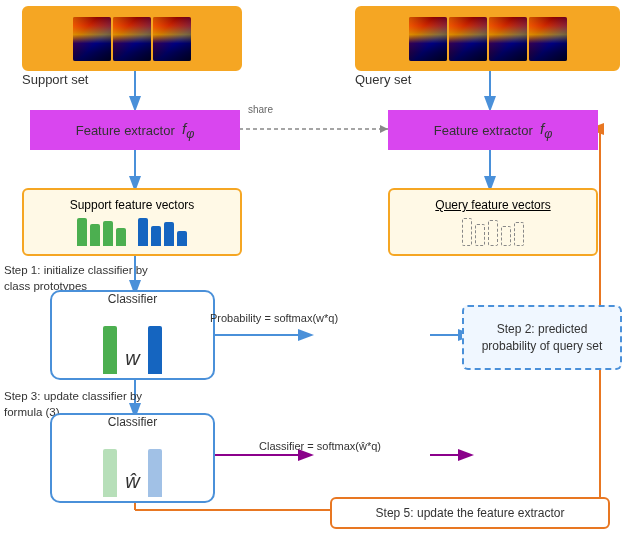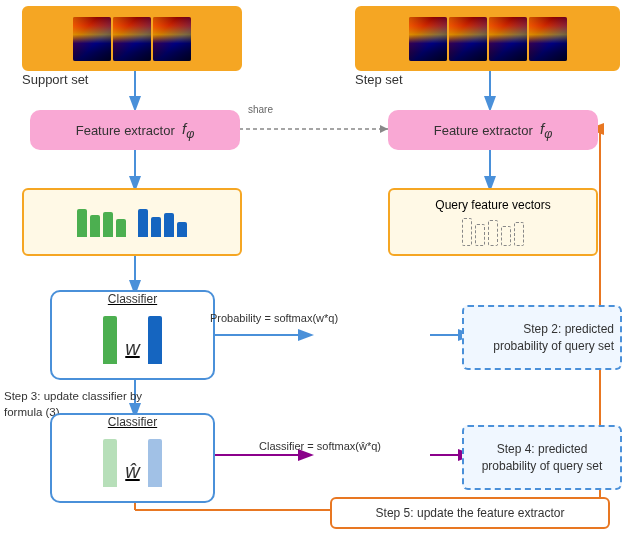--- a/index.html
+++ b/index.html
@@ -56,22 +56,22 @@
     
     .label {
       position: absolute;
       font-size: 13px;
       color: #333;
     }
 
     
     .feat-box {
       position: absolute;
-      background: #f9a8d4;
-      border-radius: 10px;
+      background: #d946ef;
+      border-radius: 0;
       display: flex;
       align-items: center;
       justify-content: center;
       font-size: 13px;
       color: #333;
       padding: 8px 12px;
     }
 
     
     .feat-vec-box {
@@ -101,22 +101,21 @@
 
     
     .classifier-box {
       position: absolute;
       border: 2.5px solid #4a90d9;
       border-radius: 10px;
       background: white;
       display: flex;
       flex-direction: column;
       align-items: center;
-      justify-content: flex-start;
-      text-decoration: underline;
+      justify-content: space-between;
     }
 
     
     .step-box-dashed {
       position: absolute;
       border: 2px dashed #4a90d9;
       border-radius: 6px;
       background: #f0f7ff;
       display: flex;
       align-items: center;
@@ -230,76 +229,81 @@
   <div class="label" style="left:22px; top:72px; width:220px;">Support set</div>
 
   <div class="spectrogram-box" style="left:355px; top:6px; width:265px; height:65px;">
     <div class="spec-inner">
       <div class="spec-strip"></div>
       <div class="spec-strip"></div>
       <div class="spec-strip"></div>
       <div class="spec-strip"></div>
     </div>
   </div>
-  <div class="label" style="left:355px; top:72px; width:265px;">Step set</div>
+  <div class="label" style="left:355px; top:72px; width:265px;">Query set</div>
 
   <div class="feat-box" style="left:30px; top:110px; width:210px; height:40px;">
     <span>Feature extractor</span>
     &nbsp;&nbsp;<span style="font-size:15px; font-style:italic;">f<sub>φ</sub></span>
   </div>
 
   <div class="feat-box" style="left:388px; top:110px; width:210px; height:40px;">
     <span>Feature extractor</span>
     &nbsp;&nbsp;<span style="font-size:15px; font-style:italic;">f<sub>φ</sub></span>
   </div>
 
   <div class="label" style="left:248px; top:104px; width:60px; font-size:10px; color:#666;">share</div>
 
   <div class="feat-vec-box" style="left:22px; top:188px; width:220px; height:68px;">
     <div style="text-align:center; width:100%;">
+      <div style="font-size:12px; margin-bottom:4px;">Support feature vectors</div>
       <div style="display:flex; justify-content:center; align-items:flex-end; gap:3px; height:30px; padding: 0 8px;">
         <div class="bar bar-green" style="height:28px;"></div>
         <div class="bar bar-green" style="height:22px;"></div>
         <div class="bar bar-green" style="height:25px;"></div>
         <div class="bar bar-green" style="height:18px;"></div>
         <div style="width:6px;"></div>
         <div class="bar bar-blue-dark" style="height:28px;"></div>
         <div class="bar bar-blue-dark" style="height:20px;"></div>
         <div class="bar bar-blue-dark" style="height:24px;"></div>
         <div class="bar bar-blue-dark" style="height:15px;"></div>
       </div>
     </div>
   </div>
 
   <div class="feat-vec-box" style="left:388px; top:188px; width:210px; height:68px;">
-    <div style="text-align:center; width:100%;">
+    <div style="text-align:center; width:100%;text-decoration:underline;">
       <div style="font-size:12px; margin-bottom:4px;">Query feature vectors</div>
       <div style="display:flex; justify-content:center; align-items:flex-end; gap:3px; height:30px;">
         <div class="bar-dashed" style="height:28px;"></div>
         <div class="bar-dashed" style="height:22px;"></div>
         <div class="bar-dashed" style="height:26px;"></div>
         <div class="bar-dashed" style="height:20px;"></div>
         <div class="bar-dashed" style="height:24px;"></div>
       </div>
     </div>
   </div>
 
+  <div style="position:absolute; left:4px; top:262px; width:145px; font-size:11.5px; color:#333; line-height:1.4;">
+    <span>Step 1: initialize classifier
+by class prototypes</span>
+  </div>
 
   <div class="classifier-box" style="left:50px; top:290px; width:165px; height:90px;">
     <div class="classifier-label">Classifier</div>
     <div style="display:flex; align-items:flex-end; gap:8px; height:52px; margin:4px 0;">
       <div class="bar bar-green" style="height:48px; width:14px;"></div>
       <div class="classifier-w" style="margin-bottom:4px;">w</div>
       <div class="bar bar-blue-dark" style="height:48px; width:14px;"></div>
     </div>
   </div>
 
   <div style="position:absolute; left:210px; top:312px; width:220px; font-size:11px; color:#333; ">Probability = softmax(w*q)</div>
 
-  <div class="step-box-dashed" style="left:462px; top:305px; width:160px; height:65px;text-align:right;">
+  <div class="step-box-dashed" style="left:462px; top:305px; width:160px; height:65px;">
     <span>Step 2:
 predicted probability
 of query set</span>
   </div>
 
   <div style="position:absolute; left:4px; top:388px; width:145px; font-size:11.5px; color:#333; line-height:1.4;">
     <span>Step 3: update classifier
 by formula (3)</span>
   </div>
 
@@ -307,23 +311,18 @@
     <div class="classifier-label">Classifier</div>
     <div style="display:flex; align-items:flex-end; gap:8px; height:52px; margin:4px 0;">
       <div class="bar bar-green" style="height:48px; width:14px; opacity:0.4;"></div>
       <div class="classifier-w" style="margin-bottom:4px;">ŵ</div>
       <div class="bar bar-blue-dark" style="height:48px; width:14px; opacity:0.4;"></div>
     </div>
   </div>
 
   <div style="position:absolute; left:210px; top:440px; width:220px; font-size:11px; color:#333; text-align:center;">Classifier = softmax(ŵ*q)</div>
 
-  <div class="step-box-dashed" style="left:462px; top:425px; width:160px; height:65px;">
-    <span>Step 4:
-predicted probability
-of query set</span>
-  </div>
 
   <div class="step-box-orange" style="left:330px; top:497px; width:280px; height:32px;">
     <span>Step 5: update the feature extractor</span>
   </div>
 
 </div>
 
 </body></html>

